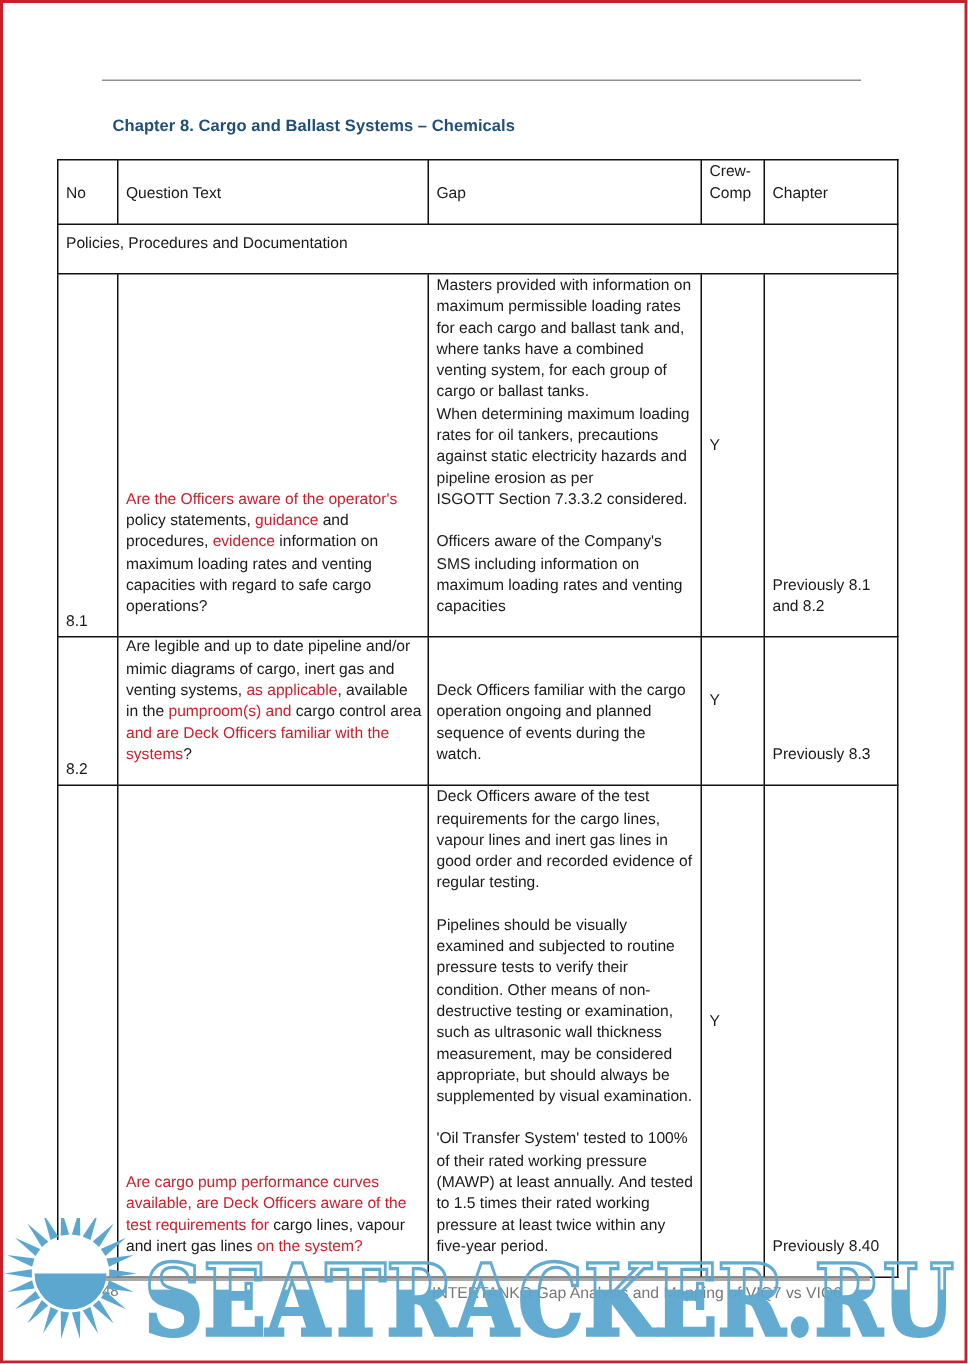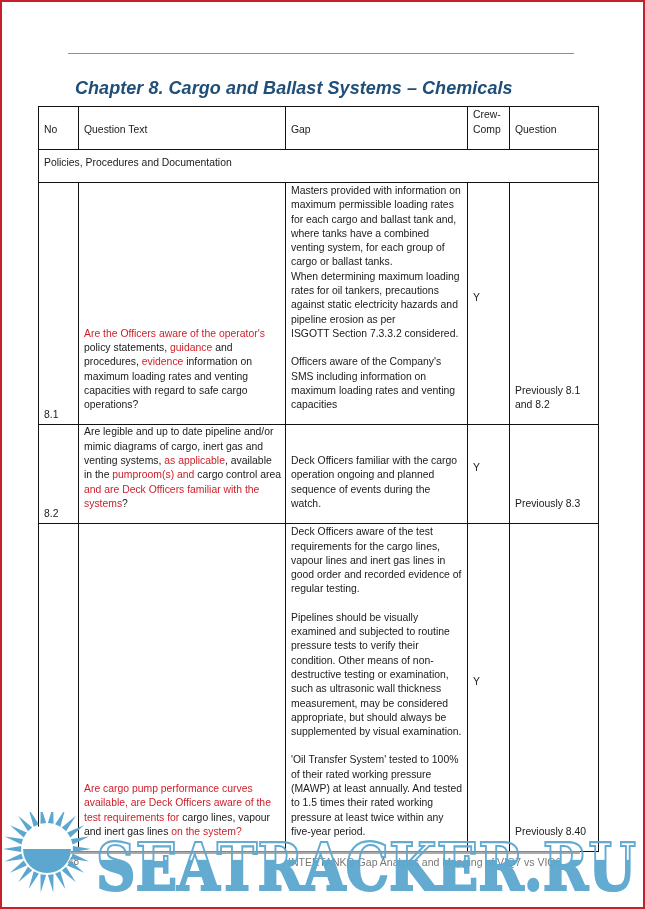--- a/index.html
+++ b/index.html
@@ -11,23 +11,22 @@
   }
   .frame {
     position:absolute; left:0; top:0; width:641px; height:905px;
     border:2px solid #c8202a;
   }
   .top-rule {
     position:absolute; left:68px; top:53px; width:506px; height:1px; background:#8f8f8f;
   }
   .chapter-title {
     position:absolute; left:75px; top:78px;
-    font-size:18px; font-weight:bold; color:#1f4e79;
+    font-size:11px; font-weight:bold; color:#1f4e79;
     letter-spacing:0.05px;
-    font-style:italic;
   }
   table.gap-table {
     position:absolute; left:38px; top:106px;
     border-collapse:collapse;
     table-layout:fixed;
     width:560px;
     font-size:10.4px;
     line-height:14.3px;
   }
   table.gap-table td, table.gap-table th {
@@ -77,21 +76,21 @@
     <col style="width:182px">
     <col style="width:42px">
     <col style="width:89px">
   </colgroup>
   <tbody>
       <tr class="hdr">
     <td>No</td>
     <td>Question Text</td>
     <td>Gap</td>
     <td><span>Crew-</span><br><span>Comp</span></td>
-    <td>Question</td>
+    <td>Chapter</td>
   </tr>
   <tr class="section">
     <td colspan="5">Policies, Procedures and Documentation</td>
   </tr>
 
   <tr>
     <td class="no-cell">8.1</td>
     <td class="justify question-cell"><span class="red">Are the Officers aware of the operator's</span><span> policy statements, </span><span class="red">guidance</span><span> and procedures, </span><span class="red">evidence</span><span> information on maximum loading rates and venting capacities with regard to safe cargo operations?</span></td>
     <td class="justify gap-cell">
       <p class="gap-para">Masters provided with information on maximum permissible loading rates for each cargo and ballast tank and, where tanks have a combined venting system, for each group of cargo or ballast tanks.</p>

